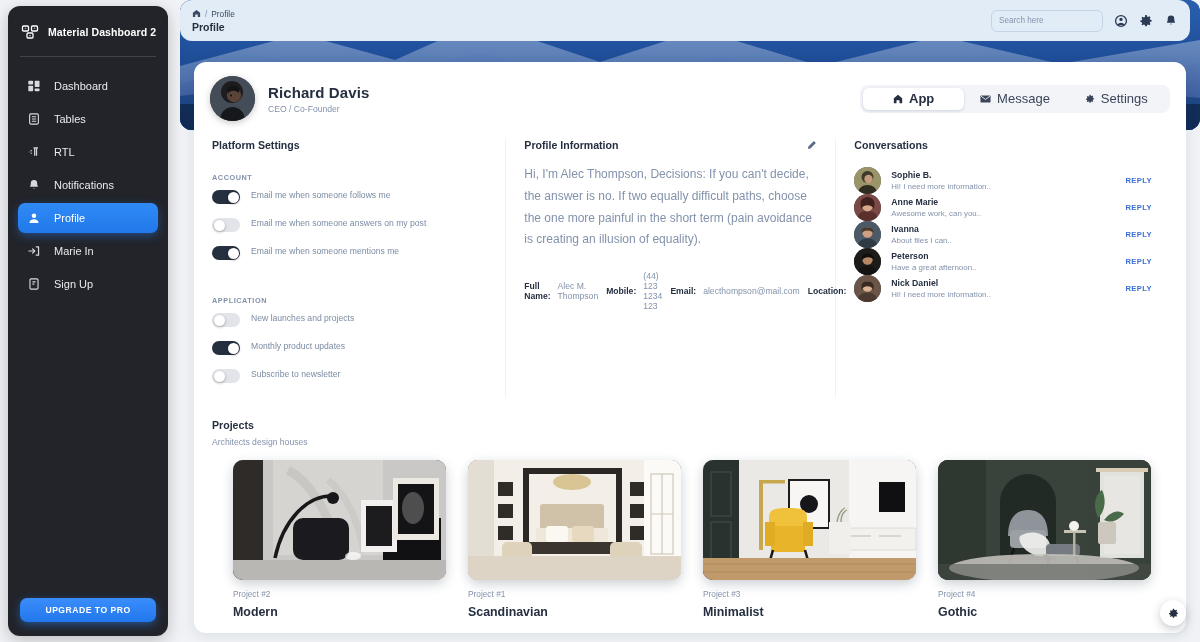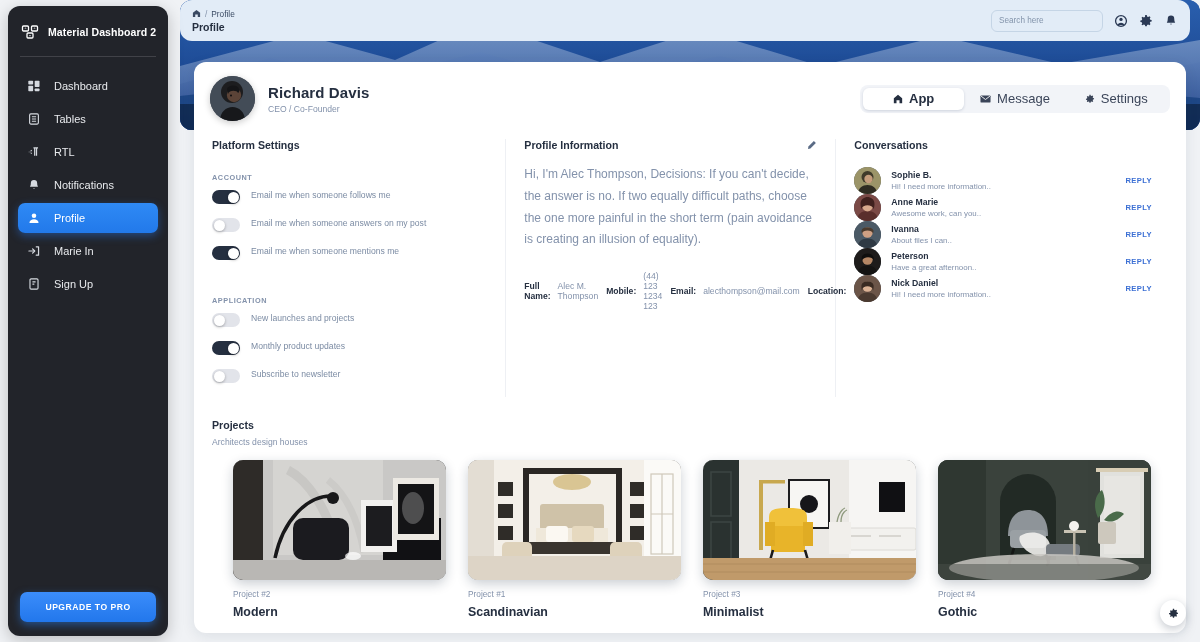--- a/index.html
+++ b/index.html
@@ -45,21 +45,21 @@
     background: linear-gradient(180deg,#2f8af5,#2279ea);
     box-shadow: 0 3px 8px rgba(40,120,235,.45);
   }
   .nav-item.active .nav-label { color: #fff; }
   .nav-label { white-space: nowrap; }
 
   .sidebar-spacer { flex: 1; }
   .upgrade-wrap { padding: 0 12px 14px; }
   .upgrade-btn {
     display: flex; align-items: center; justify-content: center;
-    height: 30px; border-radius: 7px;
+    height: 24px; border-radius: 7px;
     background: linear-gradient(180deg,#3b8dfb,#2277ec);
     color: #fff; font-size: 8.6px; font-weight: bold; letter-spacing: .5px;
     cursor: pointer;
     box-shadow: 0 3px 9px rgba(42,125,235,.5);
   }
 
   
   .main {
     position: absolute; left: 180px; top: 0;
     width: 1020px; height: 642px;

